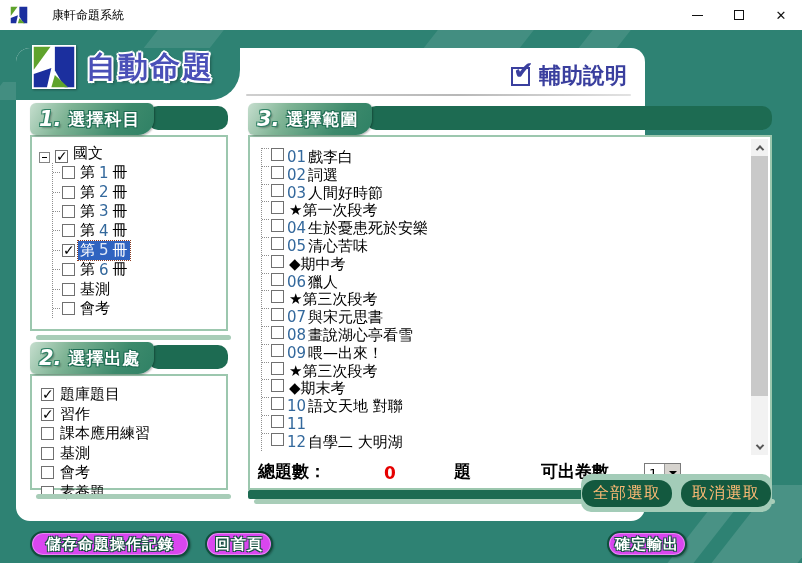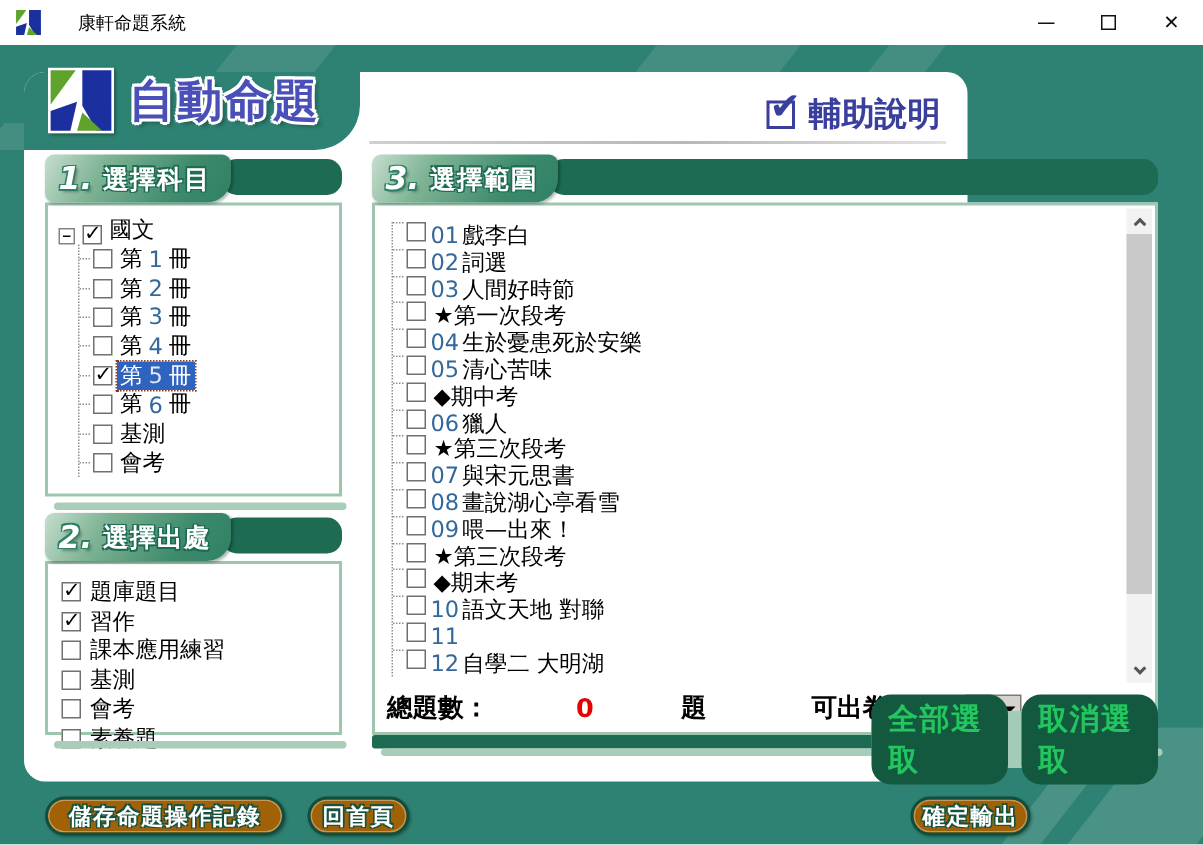--- a/index.html
+++ b/index.html
@@ -96,24 +96,24 @@
   .r-footer { position:absolute; left:8px; bottom:5px; height:26px; display:flex; align-items:flex-end; font-size:17px; font-weight:bold; color:#000;gap:28px; }
   .total-value { width:72px; text-align:center; color:#E60000; }
   .copies { margin-left:42px; }
   .combo { width:37px; height:20px; border:1px solid #7A7A7A; background:#fff; display:flex; margin-left:7px; cursor:pointer; }
   .combo-val { flex:1; font-size:13px; font-weight:normal; padding:2px 0 0 4px; }
   .combo-btn { width:16px; background:#D6D3CE; border-left:1px solid #9a9a9a; display:flex; align-items:center; justify-content:center; }
   .combo-arrow { width:0; height:0; border-top:4px solid #000; border-left:4px solid transparent; border-right:4px solid transparent; }
 
   .range-actions { position:absolute; left:333px; top:371px; width:191px; height:38px; background:#A3CCB8; border-radius:10px; z-index:3;
     display:flex; align-items:center; justify-content:center; gap:9px; }
-  .dark-pill { background:#13593F; color:#22c55e; font-weight:bold; font-size:20px; padding:3px 11px; border-radius:13px; cursor:pointer; letter-spacing:1px; }
-
-  
-  .pill { position:absolute; top:501px; height:26px; border-radius:13px; background:#a16207; border:2px solid #0F4F3C; color:#fff; font-weight:bold; font-size:15px;
+  .dark-pill { background:#13593F; color:#fdba74; font-weight:normal; font-size:16px; padding:3px 11px; border-radius:13px; cursor:pointer; letter-spacing:1px; }
+
+  
+  .pill { position:absolute; top:501px; height:26px; border-radius:13px; background:#d946ef; border:2px solid #0F4F3C; color:#fff; font-weight:bold; font-size:15px;
     display:flex; align-items:center; justify-content:center; cursor:pointer; letter-spacing:1px;
     text-shadow:1px 1px 0 #14523F,-1px -1px 0 #14523F,1px -1px 0 #14523F,-1px 1px 0 #14523F;
     box-shadow:inset 0 0 0 1px rgba(255,255,255,.35),1px 1px 2px rgba(0,0,0,.3); }
   #btn-save { left:30px; width:160px; }
   #btn-home { left:205px; width:68px; }
   #btn-output { left:607px; width:80px; }
 </style>
 </head>
 <body>
 

